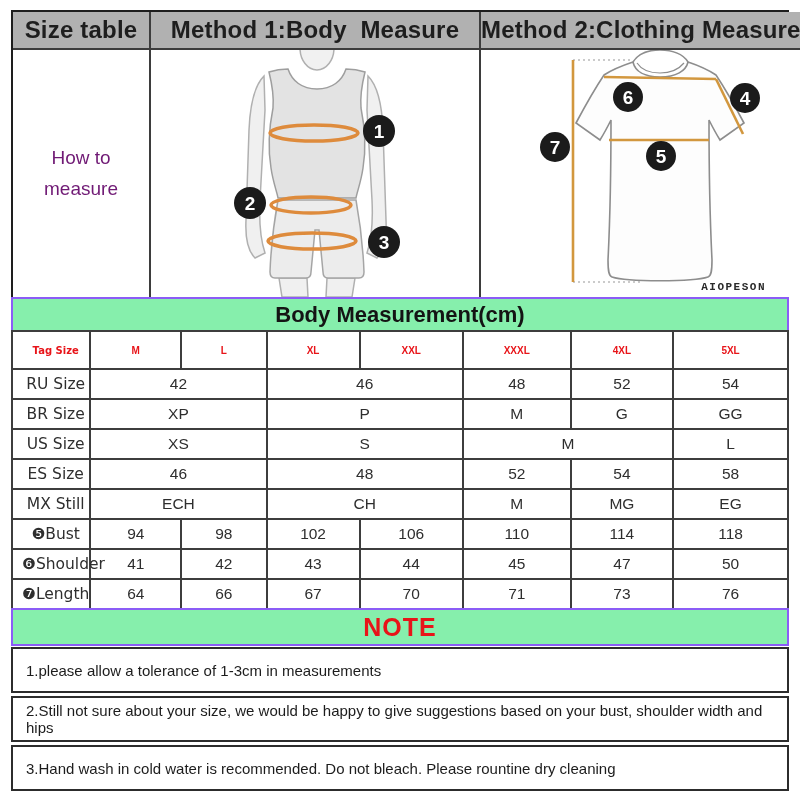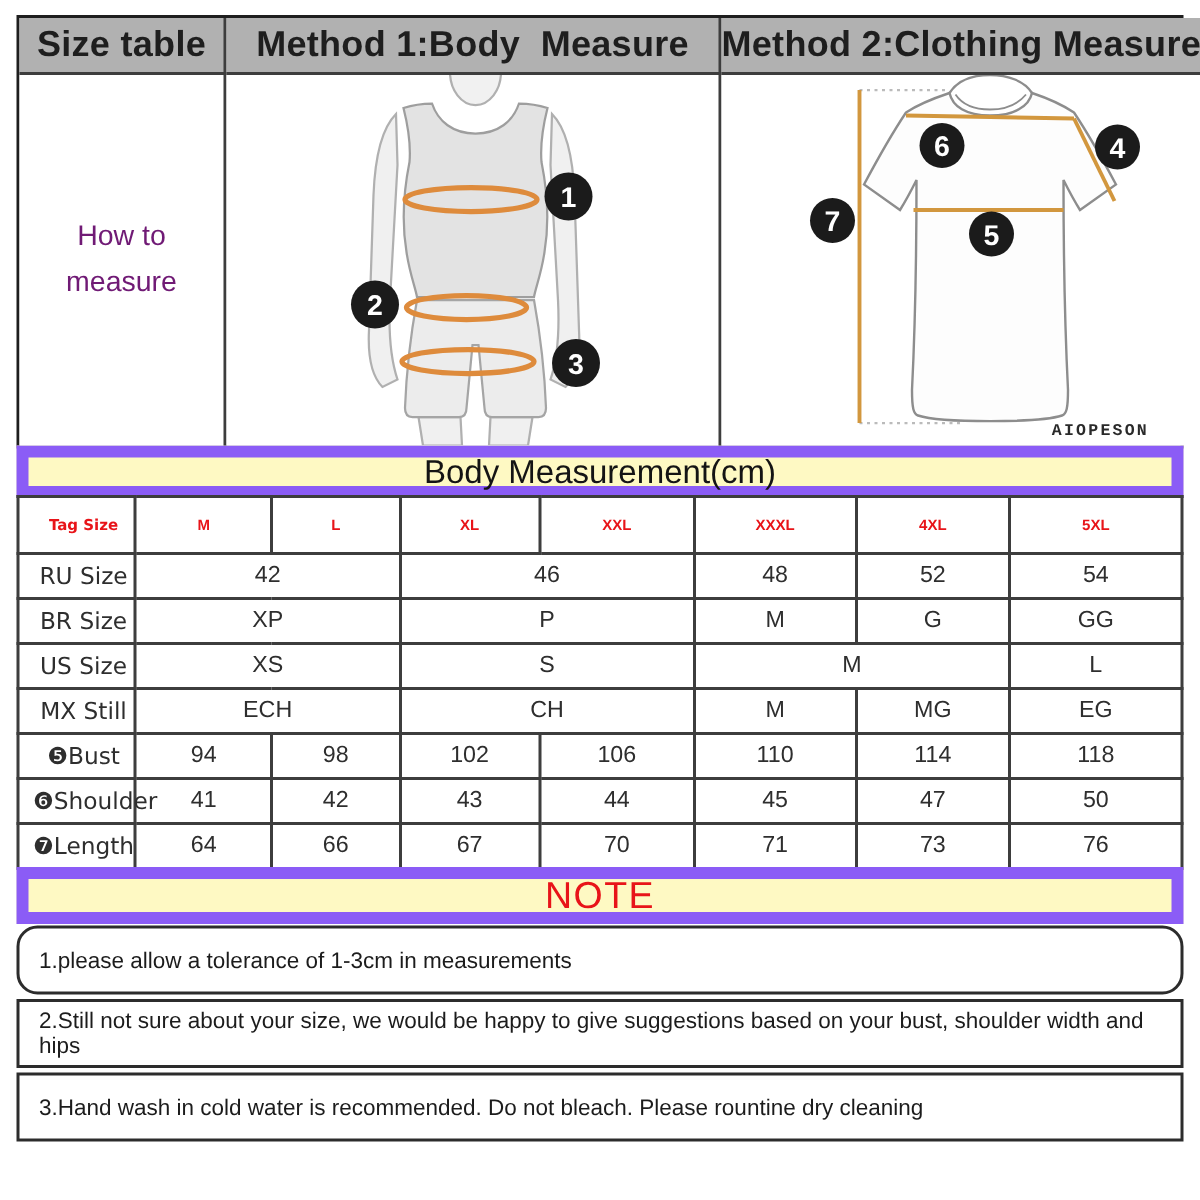--- a/index.html
+++ b/index.html
@@ -13,38 +13,38 @@
   .hcell { background:#b1b1b1; display:flex; align-items:center; justify-content:center;
            font-weight:bold; font-size:24px; letter-spacing:.2px; border-right:2px solid #3d3d3d;
            border-bottom:2px solid #3d3d3d; white-space:pre; }
   .hcell:nth-child(3){ border-right:none; }
   .fcell { border-right:2px solid #3d3d3d; position:relative; overflow:hidden; background:#fff; }
   .fcell.last { border-right:none; }
   .howto { display:flex; align-items:center; justify-content:center; text-align:center;
            font-size:19px; line-height:1.6; color:#701a75; }
 
   
-  .band { background:#fef9c3; border:8px solid #8b5cf6; margin-top:-2px; height:35px;
+  .band { background:#86efac; border:2px solid #8b5cf6; margin-top:-2px; height:35px;
           display:flex; align-items:center; justify-content:center;
-          font-weight:normal; font-size:22px; color:#141414; }
+          font-weight:bold; font-size:22px; color:#141414; }
   .band.note-band { height:38px; color:#e81419; font-size:25px; letter-spacing:1px; }
 
   
   table.size { width:100%; border-collapse:collapse; table-layout:fixed; margin-top:-2px;
                border:2px solid #1e1e1e; }
   table.size td { border:2px solid #3d3d3d; text-align:center; vertical-align:middle;
                   font-size:15.5px; color:#2e2e2e; height:30px; }
   table.size tr.tag-row td { height:38px; color:#e81419; font-weight:bold; font-size:10px; }
   td.lbl { text-align:left; padding-left:9px; font-family:"DejaVu Sans","Liberation Sans",sans-serif;
            font-size:14.5px; color:#1c1c1c; }
 
   
   .note-box { border:2px solid #2c2c2c; height:46px; margin-top:3px; display:flex;
               align-items:center; padding-left:13px; font-size:15px; color:#1c1c1c; }
-  .note-box:first-of-type { margin-top:0;border-radius:14px; }
+  .note-box:first-of-type { margin-top:0; }
   .notes { margin-top:0; }
 
   svg text.badge-num { fill:#ffffff; font-weight:bold; font-size:19px;
                        font-family:"Liberation Sans",sans-serif; }
   svg text.brand { fill:#2a2a2a; font-weight:bold; font-size:11px; letter-spacing:1.5px;
                    font-family:"Liberation Mono","DejaVu Sans Mono",monospace; }
 </style>
 </head>
 <body>
 
@@ -169,20 +169,28 @@
         <td>GG</td>
       </tr>
       <tr>
         <td class="lbl">US Size</td>
         <td colspan="2">XS</td>
         <td colspan="2">S</td>
         <td colspan="2">M</td>
         <td>L</td>
       </tr>
       <tr>
+        <td class="lbl">ES Size</td>
+        <td colspan="2">46</td>
+        <td colspan="2">48</td>
+        <td>52</td>
+        <td>54</td>
+        <td>58</td>
+      </tr>
+      <tr>
         <td class="lbl">MX Still</td>
         <td colspan="2">ECH</td>
         <td colspan="2">CH</td>
         <td>M</td>
         <td>MG</td>
         <td>EG</td>
       </tr>
       <tr>
         <td class="lbl">❺Bust</td>
         <td>94</td>

